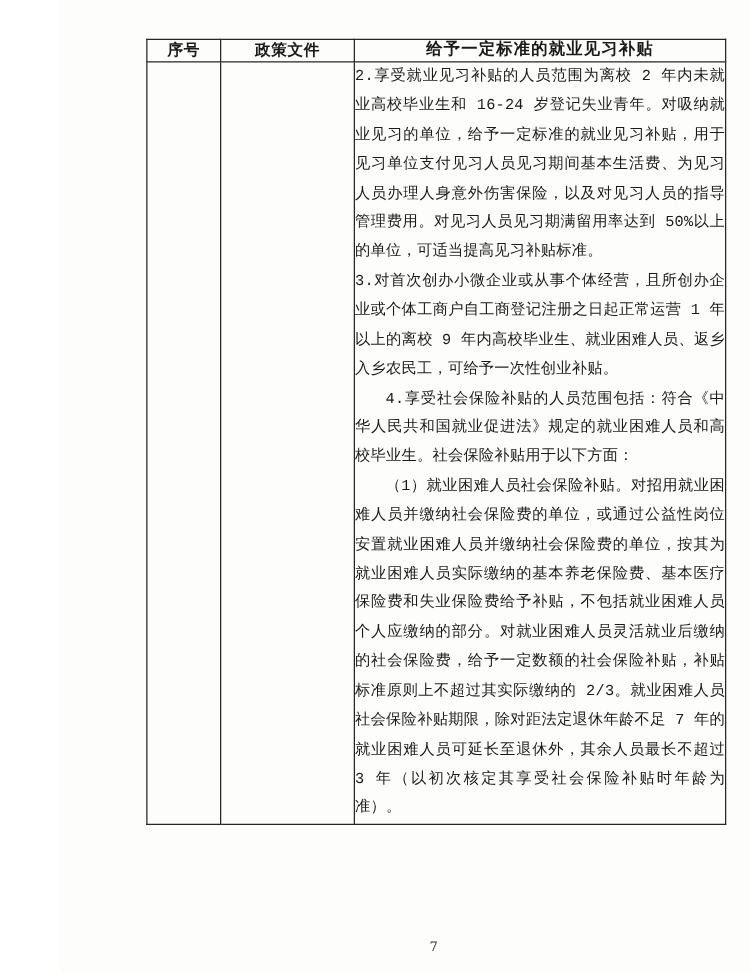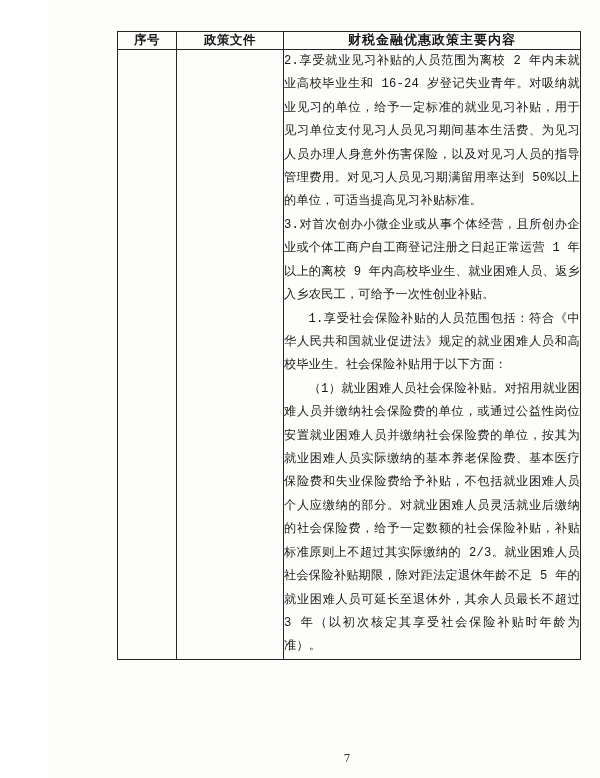--- a/index.html
+++ b/index.html
@@ -89,31 +89,31 @@
 </head>
 <body>
 
 <div class="page">
 
   <table class="doc-table">
     <thead>
       <tr>
         <th class="head-cell col-seq">序号</th>
         <th class="head-cell col-doc">政策文件</th>
-        <th class="head-cell content-head col-content">财税金融优惠政策主要内容</th>
+        <th class="head-cell content-head col-content">给予一定标准的就业见习补贴</th>
       </tr>
     </thead>
     <tbody>
       <tr>
         <td class="empty-cell col-seq"></td>
         <td class="empty-cell col-doc"></td>
         <td class="body-cell col-content">
           <p class="para">2.享受就业见习补贴的人员范围为离校 2 年内未就业高校毕业生和 16-24 岁登记失业青年。对吸纳就业见习的单位，给予一定标准的就业见习补贴，用于见习单位支付见习人员见习期间基本生活费、为见习人员办理人身意外伤害保险，以及对见习人员的指导管理费用。对见习人员见习期满留用率达到 50%以上的单位，可适当提高见习补贴标准。</p>
           <p class="para">3.对首次创办小微企业或从事个体经营，且所创办企业或个体工商户自工商登记注册之日起正常运营 1 年以上的离校 9 年内高校毕业生、就业困难人员、返乡入乡农民工，可给予一次性创业补贴。</p>
-          <p class="para indent">1.享受社会保险补贴的人员范围包括：符合《中华人民共和国就业促进法》规定的就业困难人员和高校毕业生。社会保险补贴用于以下方面：</p>
-          <p class="para indent">（1）就业困难人员社会保险补贴。对招用就业困难人员并缴纳社会保险费的单位，或通过公益性岗位安置就业困难人员并缴纳社会保险费的单位，按其为就业困难人员实际缴纳的基本养老保险费、基本医疗保险费和失业保险费给予补贴，不包括就业困难人员个人应缴纳的部分。对就业困难人员灵活就业后缴纳的社会保险费，给予一定数额的社会保险补贴，补贴标准原则上不超过其实际缴纳的 2/3。就业困难人员社会保险补贴期限，除对距法定退休年龄不足 5 年的就业困难人员可延长至退休外，其余人员最长不超过 3 年（以初次核定其享受社会保险补贴时年龄为准）。</p>
+          <p class="para indent">4.享受社会保险补贴的人员范围包括：符合《中华人民共和国就业促进法》规定的就业困难人员和高校毕业生。社会保险补贴用于以下方面：</p>
+          <p class="para indent">（1）就业困难人员社会保险补贴。对招用就业困难人员并缴纳社会保险费的单位，或通过公益性岗位安置就业困难人员并缴纳社会保险费的单位，按其为就业困难人员实际缴纳的基本养老保险费、基本医疗保险费和失业保险费给予补贴，不包括就业困难人员个人应缴纳的部分。对就业困难人员灵活就业后缴纳的社会保险费，给予一定数额的社会保险补贴，补贴标准原则上不超过其实际缴纳的 2/3。就业困难人员社会保险补贴期限，除对距法定退休年龄不足 7 年的就业困难人员可延长至退休外，其余人员最长不超过 3 年（以初次核定其享受社会保险补贴时年龄为准）。</p>
         </td>
       </tr>
     </tbody>
   </table>
 
   <div class="page-number">7</div>
 </div>
 
 </body></html>

